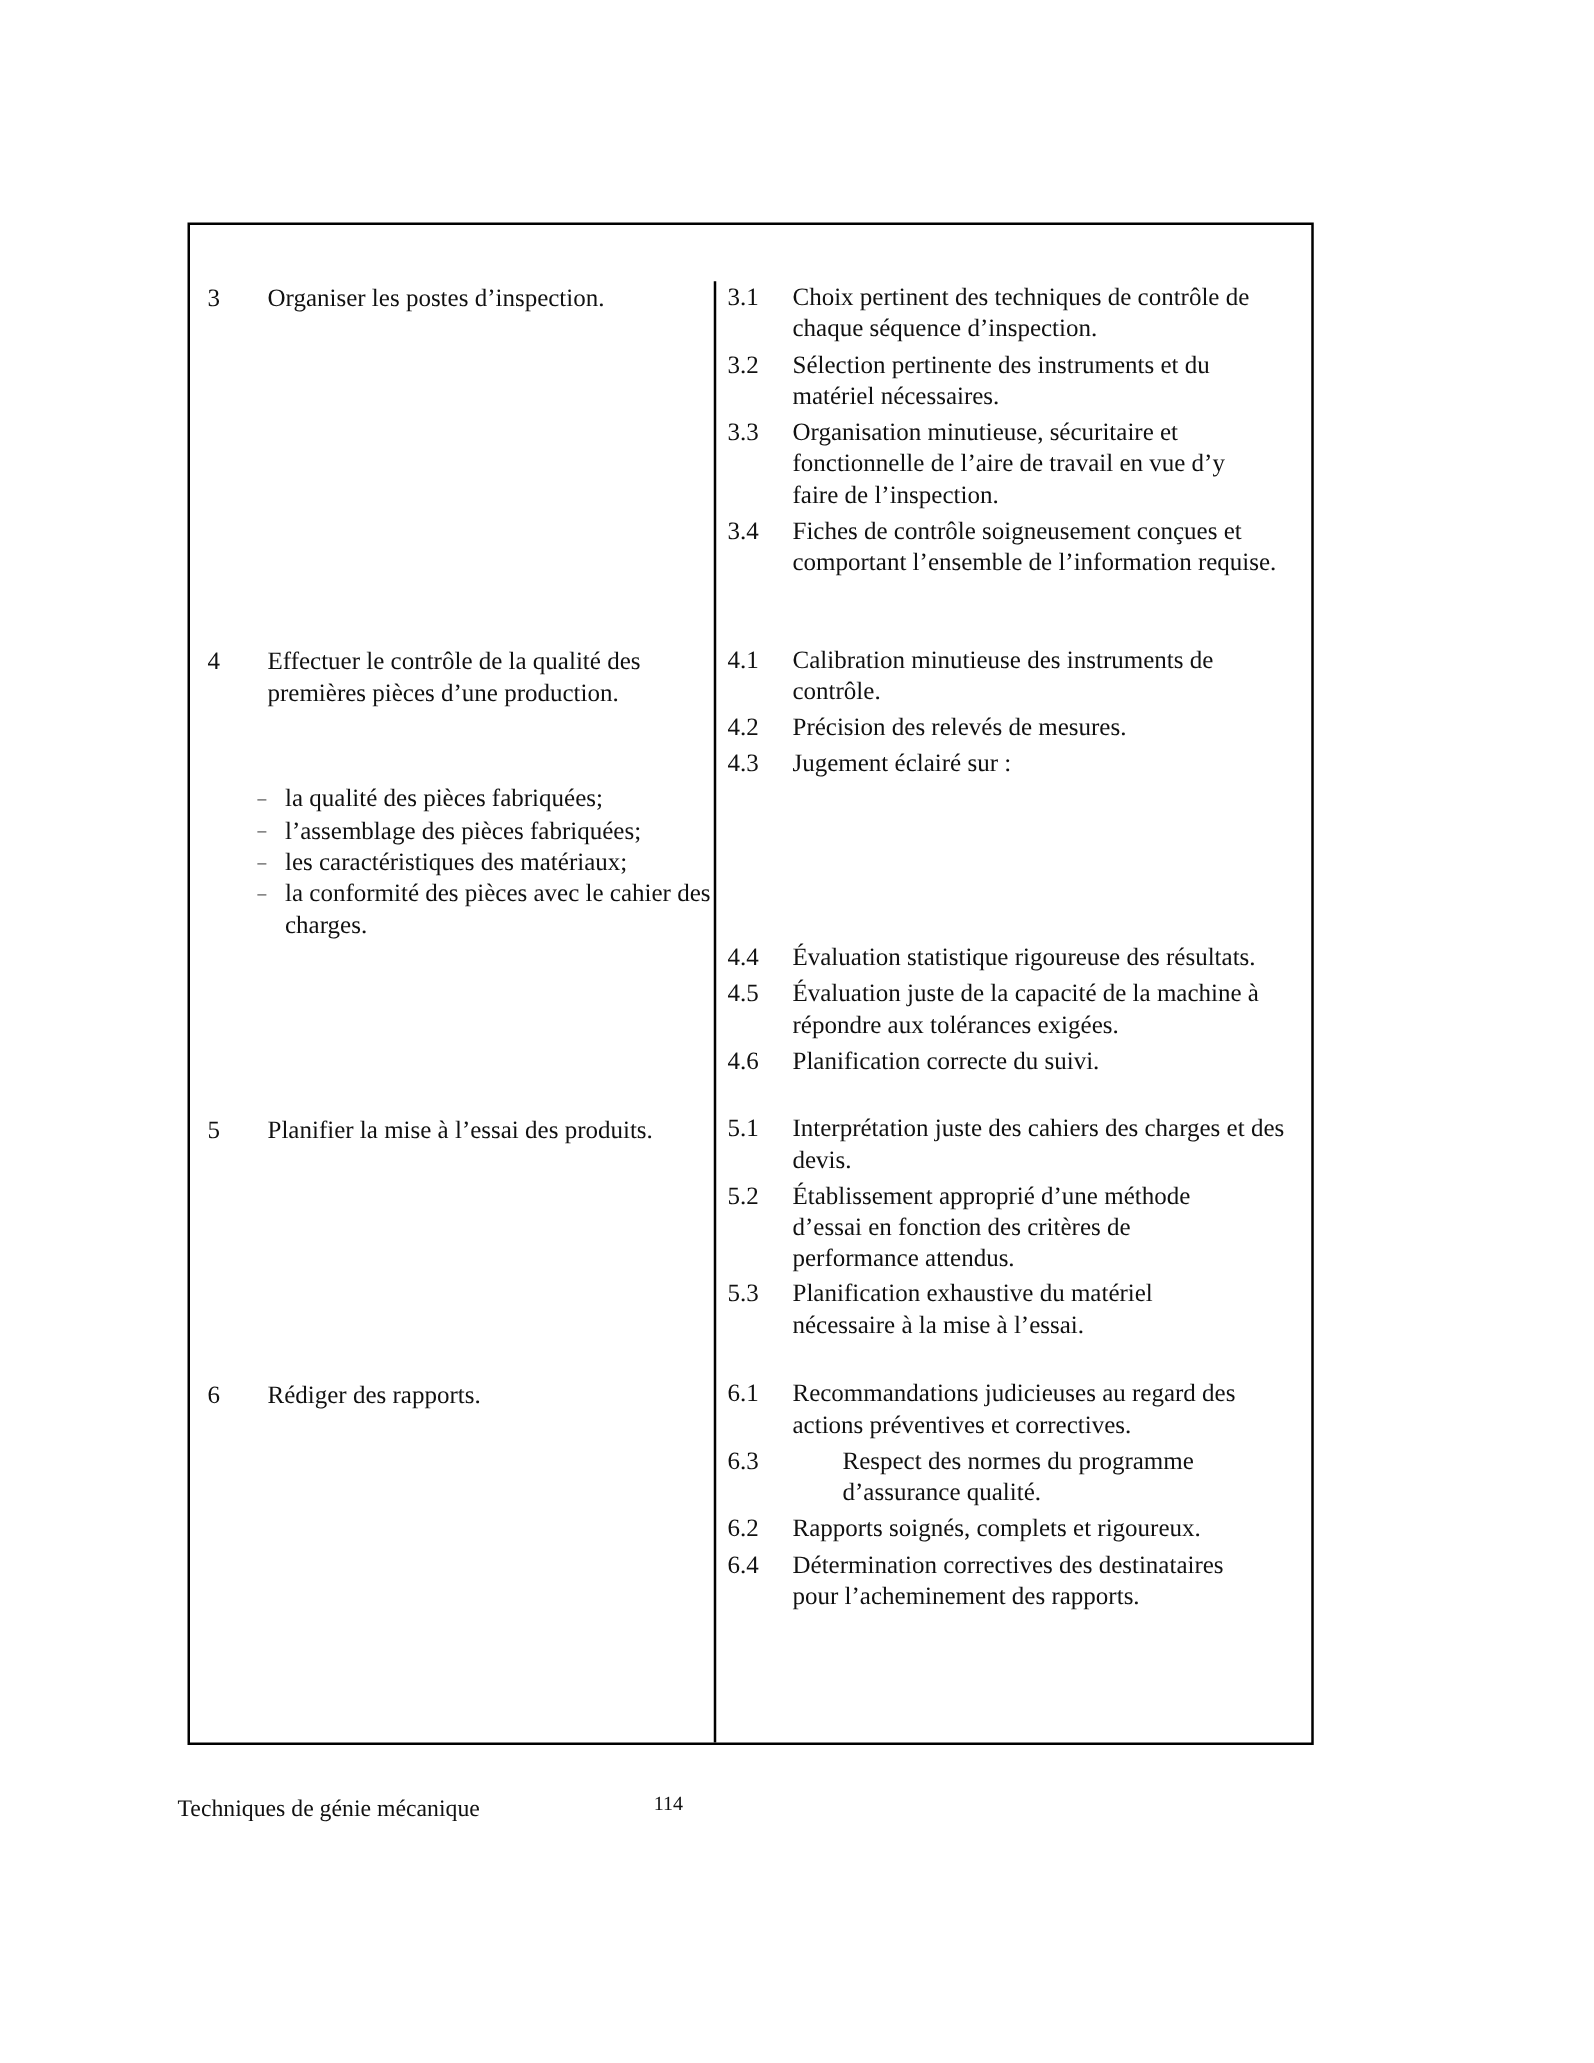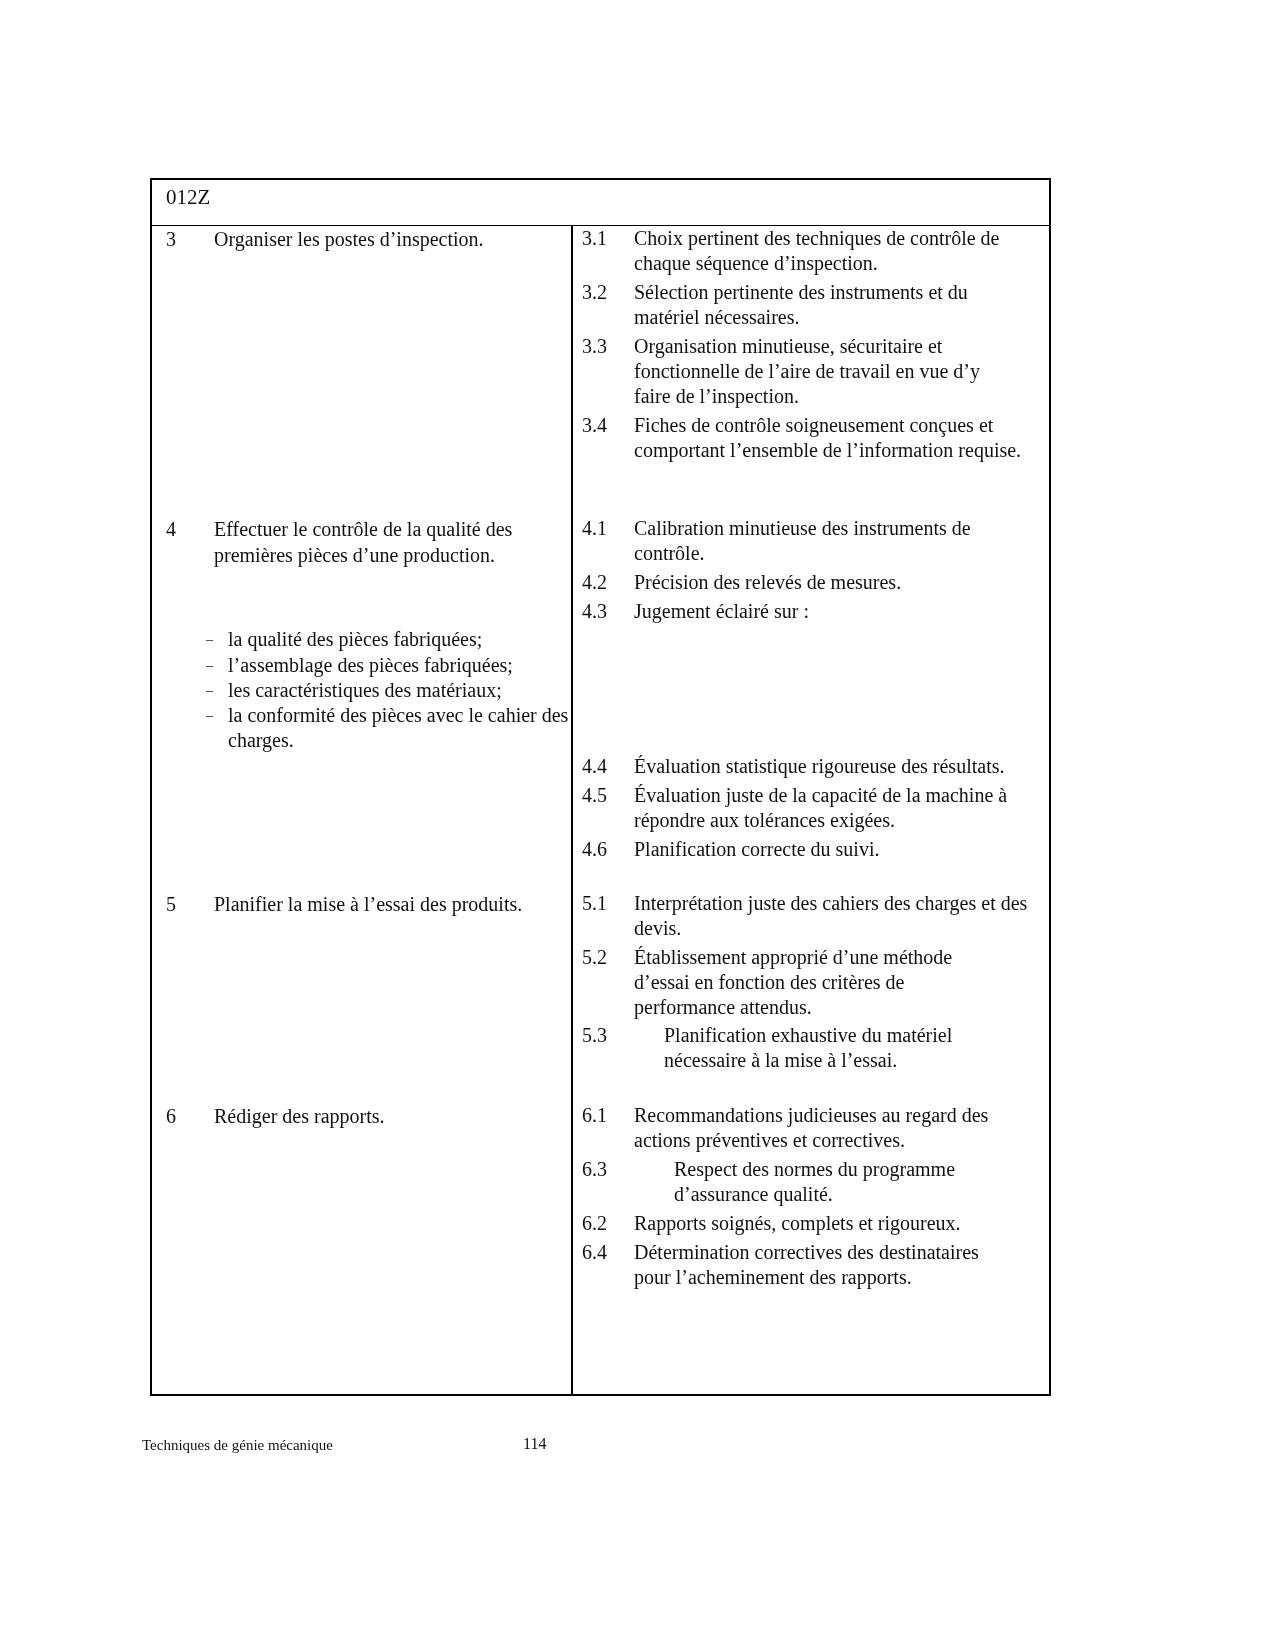--- a/index.html
+++ b/index.html
@@ -10,30 +10,27 @@
   .divider { position: absolute; left: 419px; top: 45px; bottom: 0; border-left: 2px solid #000; }
   .comp { position: absolute; left: 14px; font-size: 20px; line-height: 26px; }
   .comp .num { position: absolute; left: 0; }
   .comp .txt { position: absolute; left: 48px; width: 380px; }
   .crit { position: absolute; left: 430px; font-size: 20px; line-height: 25px; width: 465px; }
   .crit .num { position: absolute; left: 0; }
   .crit .txt { position: absolute; left: 52px; width: 412px; }
   .bullet { position: absolute; left: 54px; font-size: 20px; line-height: 25px; width: 400px; }
   .bullet .dash { position: absolute; left: 0; font-size: 14px; }
   .bullet .btxt { position: absolute; left: 22px; width: 380px; }
-  .footer-left { position: absolute; left: 142px; top: 1437px; font-size: 15px; }
+  .footer-left { position: absolute; left: 142px; top: 1437px; font-size: 19px; }
   .footer-page { position: absolute; left: 523px; top: 1435px; font-size: 16px; }
 </style>
 </head>
 <body>
 
 <div class="table">
-  <div class="header-row">
-    <span class="code">012Z</span>
-  </div>
   <div class="divider"></div>
 
   <div class="comp" style="top:46px;">
     <span class="num">3</span>
     <span class="txt">Organiser les postes d’inspection.</span>
   </div>
   <div class="comp" style="top:336px;">
     <span class="num">4</span>
     <span class="txt" style="width:340px;">Effectuer le contrôle de la qualité des premières pièces d’une production.</span>
   </div>
@@ -107,21 +104,21 @@
   <div class="crit" style="top:711px;">
     <span class="num">5.1</span>
     <span class="txt">Interprétation juste des cahiers des charges et des devis.</span>
   </div>
   <div class="crit" style="top:765px;">
     <span class="num">5.2</span>
     <span class="txt" style="width:360px;">Établissement approprié d’une méthode d’essai en fonction des critères de performance attendus.</span>
   </div>
   <div class="crit" style="top:843px;">
     <span class="num">5.3</span>
-    <span class="txt" style="width:330px;margin-left:30px;">Planification exhaustive du matériel nécessaire à la mise à l’essai.</span>
+    <span class="txt" style="width:330px;">Planification exhaustive du matériel nécessaire à la mise à l’essai.</span>
   </div>
 
   <div class="crit" style="top:923px;">
     <span class="num">6.1</span>
     <span class="txt" style="width:395px;">Recommandations judicieuses au regard des actions préventives et correctives.</span>
   </div>
   <div class="crit" style="top:977px;">
     <span class="num">6.3</span>
     <span class="txt" style="width:320px;margin-left:40px;">Respect des normes du programme d’assurance qualité.</span>
   </div>

